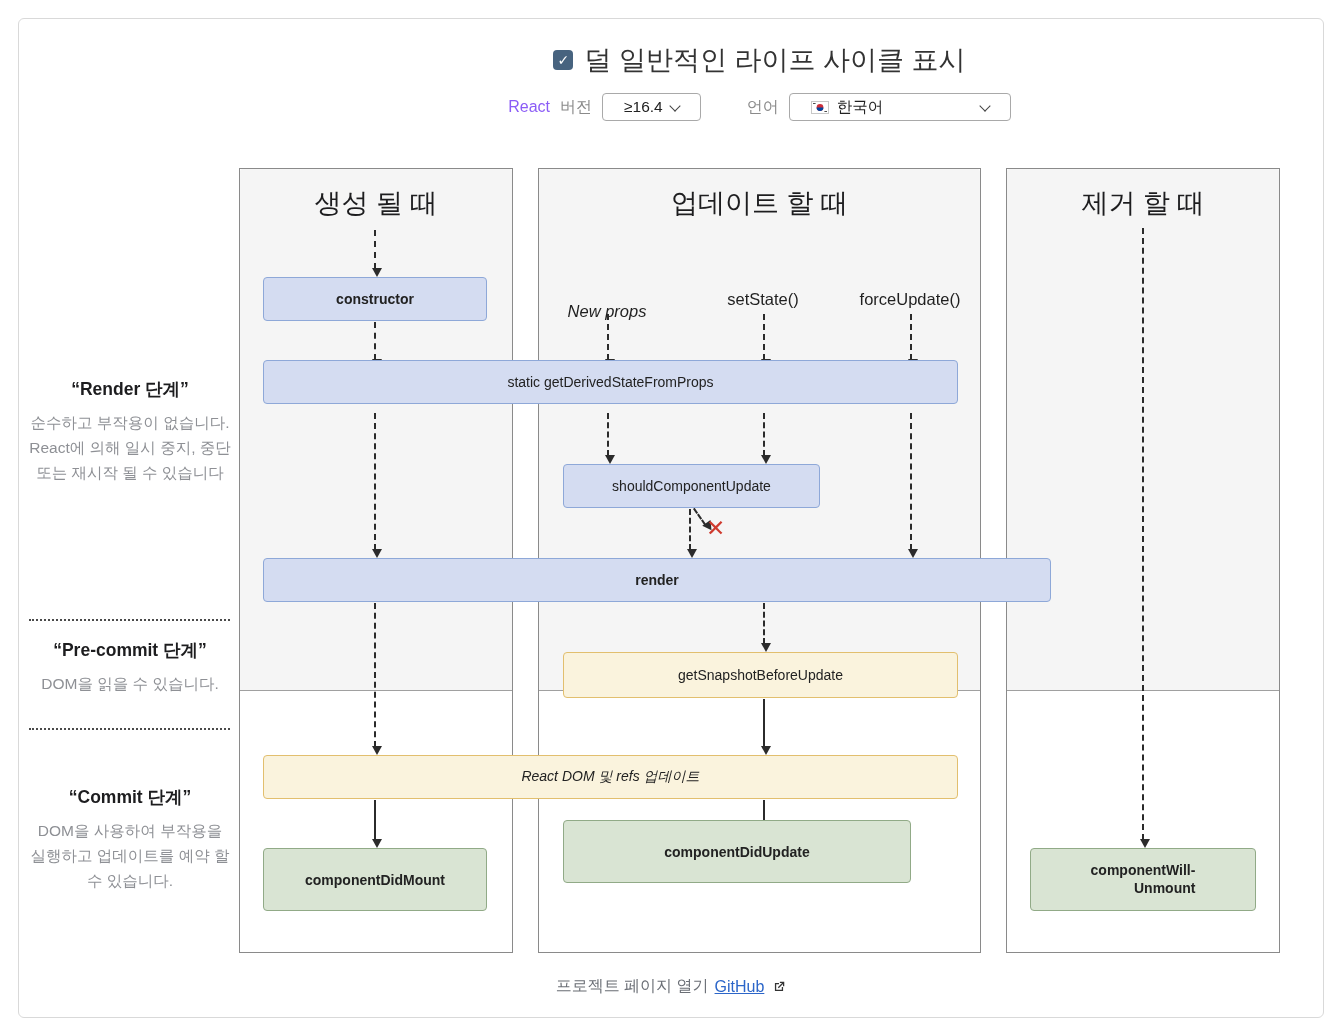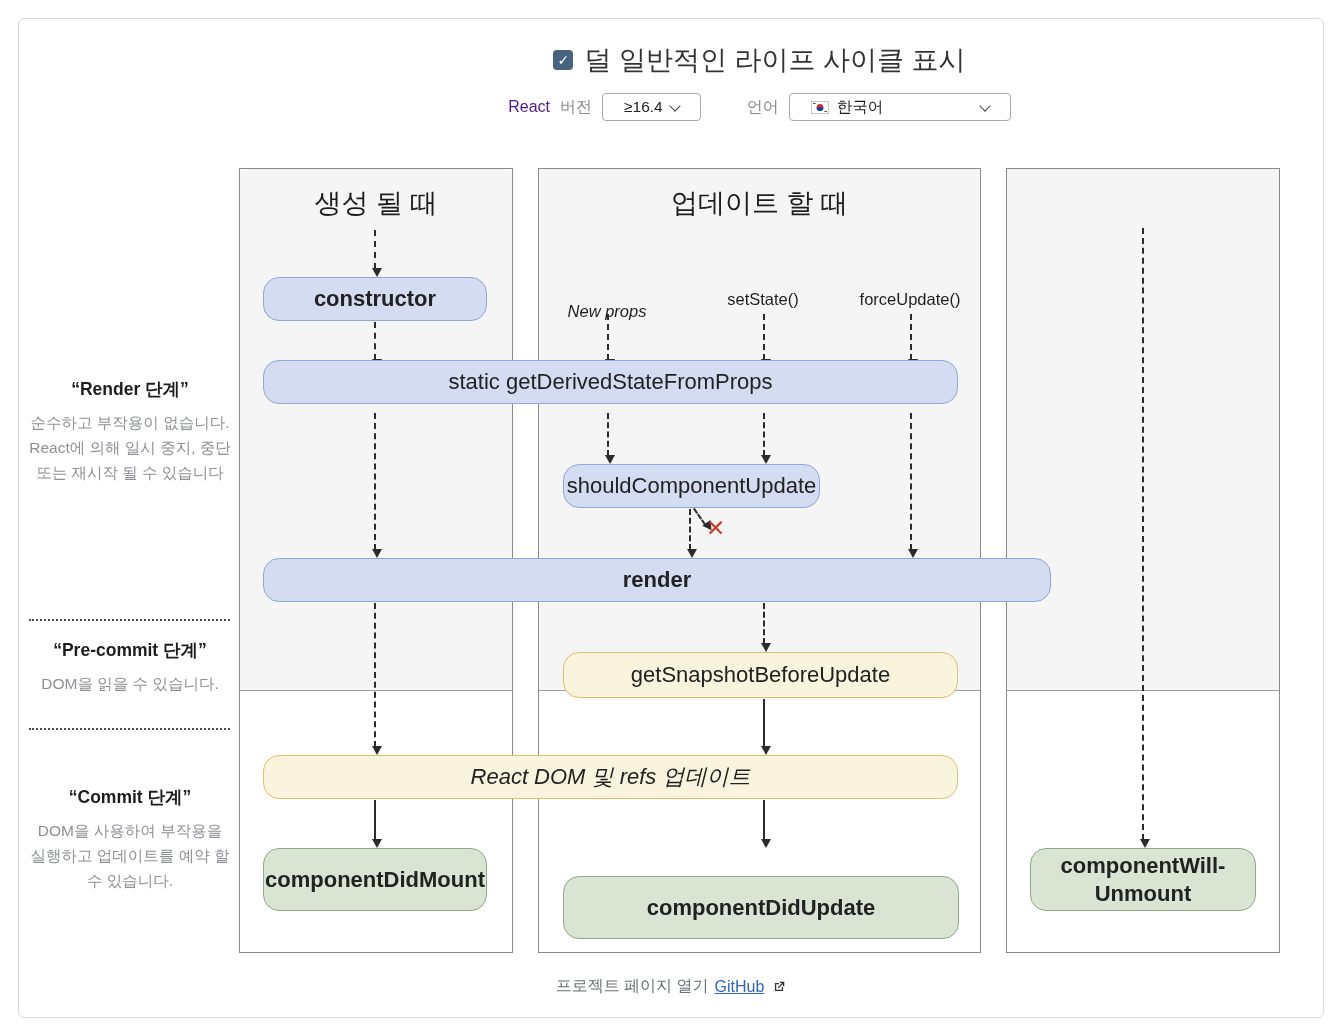--- a/index.html
+++ b/index.html
@@ -10,21 +10,21 @@
 
   
   .title-row{position:absolute;left:239px;top:42px;width:1041px;display:flex;
              align-items:center;justify-content:center;gap:11px;}
   .title-row .cbx{width:20px;height:20px;background:#47637f;border-radius:4px;
                   display:flex;align-items:center;justify-content:center;
                   color:#fff;font-size:14px;font-weight:bold;cursor:pointer;}
   .title-row .ttl{font-size:27px;color:#333;}
   .settings-row{position:absolute;left:239px;top:93px;width:1041px;display:flex;
                 align-items:center;justify-content:center;gap:10px;font-size:16px;}
-  .lbl-dark{color:#4c1d95;text-align:center;}
+  .lbl-dark{color:#8b5cf6;text-align:center;}
   .lbl-gray{color:#8a8a8a;}
   .select{display:flex;align-items:center;gap:8px;border:1px solid #a9a9a9;border-radius:4px;
           padding:3px 21px;height:20px;background:#fff;font-size:15.5px;cursor:pointer;}
   .select .chev{width:7px;height:7px;border-right:1.6px solid #444;border-bottom:1.6px solid #444;
                 transform:rotate(45deg);margin-top:-3px;}
   .select.lang{width:178px;justify-content:flex-start;}
   .select.lang .chev{margin-left:auto;}
   .gap24{width:26px;}
 
   
@@ -36,21 +36,21 @@
   
   .panel{position:absolute;top:168px;height:785px;border:1px solid #8a8a8a;border-radius:0;
          background:#fff;box-sizing:border-box;}
   .panel .grayzone{position:absolute;left:0;right:0;top:0;height:521px;background:#f5f5f5;
                    border-bottom:1px solid #a0a0a0;border-radius:3px 3px 0 0;}
   .panel .ptitle{position:absolute;left:0;right:0;top:16px;text-align:center;
                  font-size:27px;color:#1d1d1f;}
 
   
   .box{position:absolute;display:flex;align-items:center;justify-content:center;
-       border-radius:16px;font-size:22px;box-sizing:border-box;text-align:center;}
+       border-radius:4px;font-size:14px;box-sizing:border-box;text-align:right;}
   .b-blue{background:#d4dcf1;border:1px solid #8ea8d8;}
   .b-yellow{background:#faf3dd;border:1px solid #e2bf6e;}
   .b-green{background:#d9e4d3;border:1px solid #91aa87;}
   .bold{font-weight:bold;}
   .ital{font-style:italic;}
   .prewrap{white-space:pre-line;line-height:1.25;}
 
   
   .dl{position:absolute;width:0;border-left:2px dashed #2b2b2b;}
   .sl{position:absolute;width:0;border-left:2px solid #2b2b2b;}
@@ -120,20 +120,21 @@
   <div class="panel" style="left:239px;width:274px">
     <div class="grayzone"></div>
     <div class="ptitle">생성 될 때</div>
   </div>
   <div class="panel" style="left:538px;width:443px">
     <div class="grayzone"></div>
     <div class="ptitle">업데이트 할 때</div>
   </div>
   <div class="panel" style="left:1006px;width:274px">
     <div class="grayzone"></div>
+    <div class="ptitle">제거 할 때</div>
   </div>
 
   <div class="trig ital" style="left:607px;top:302px">New props</div>
   <div class="trig" style="left:763px;top:290px">setState()</div>
   <div class="trig" style="left:910px;top:290px">forceUpdate()</div>
 
   <div class="dl" style="left:374px;top:230px;height:39px">
       <span class="ah"></span>
     </div>
   <div class="dl" style="left:374px;top:322px;height:38px">
@@ -188,21 +189,21 @@
 
   <div class="skipx" style="left:706px;top:517px">✕</div>
 
   <div class="box b-blue bold" style="left:263px;top:277px;width:224px;height:44px">constructor</div>
   <div class="box b-blue" style="left:263px;top:360px;width:695px;height:44px">static getDerivedStateFromProps</div>
   <div class="box b-blue" style="left:563px;top:464px;width:257px;height:44px">shouldComponentUpdate</div>
   <div class="box b-blue bold" style="left:263px;top:558px;width:788px;height:44px">render</div>
   <div class="box b-yellow" style="left:563px;top:652px;width:395px;height:46px">getSnapshotBeforeUpdate</div>
   <div class="box b-yellow ital" style="left:263px;top:755px;width:695px;height:44px">React DOM 및 refs 업데이트</div>
   <div class="box b-green bold" style="left:263px;top:848px;width:224px;height:63px">componentDidMount</div>
-  <div class="box b-green bold" style="left:563px;top:876px;width:396px;height:63px">componentDidUpdate</div>
+  <div class="box b-green bold" style="left:563px;top:820px;width:348px;height:63px">componentDidUpdate</div>
   <div class="box b-green bold prewrap" style="left:1030px;top:848px;width:226px;height:63px">componentWill-
 Unmount</div>
 
   <div class="footer">
     <span>프로젝트 페이지 열기</span>
     <a>GitHub</a>
     <span class="ext-icon">
       <svg width="14" height="14" viewBox="0 0 24 24">
         <path d="M5 5h7v2.2H7.2v9.6h9.6V12H19v7H5z" fill="#333"></path>
         <path d="M13.5 3H21v7.5h-2.2V6.8l-7.2 7.2-1.6-1.6 7.2-7.2h-3.7z" fill="#333"></path>

